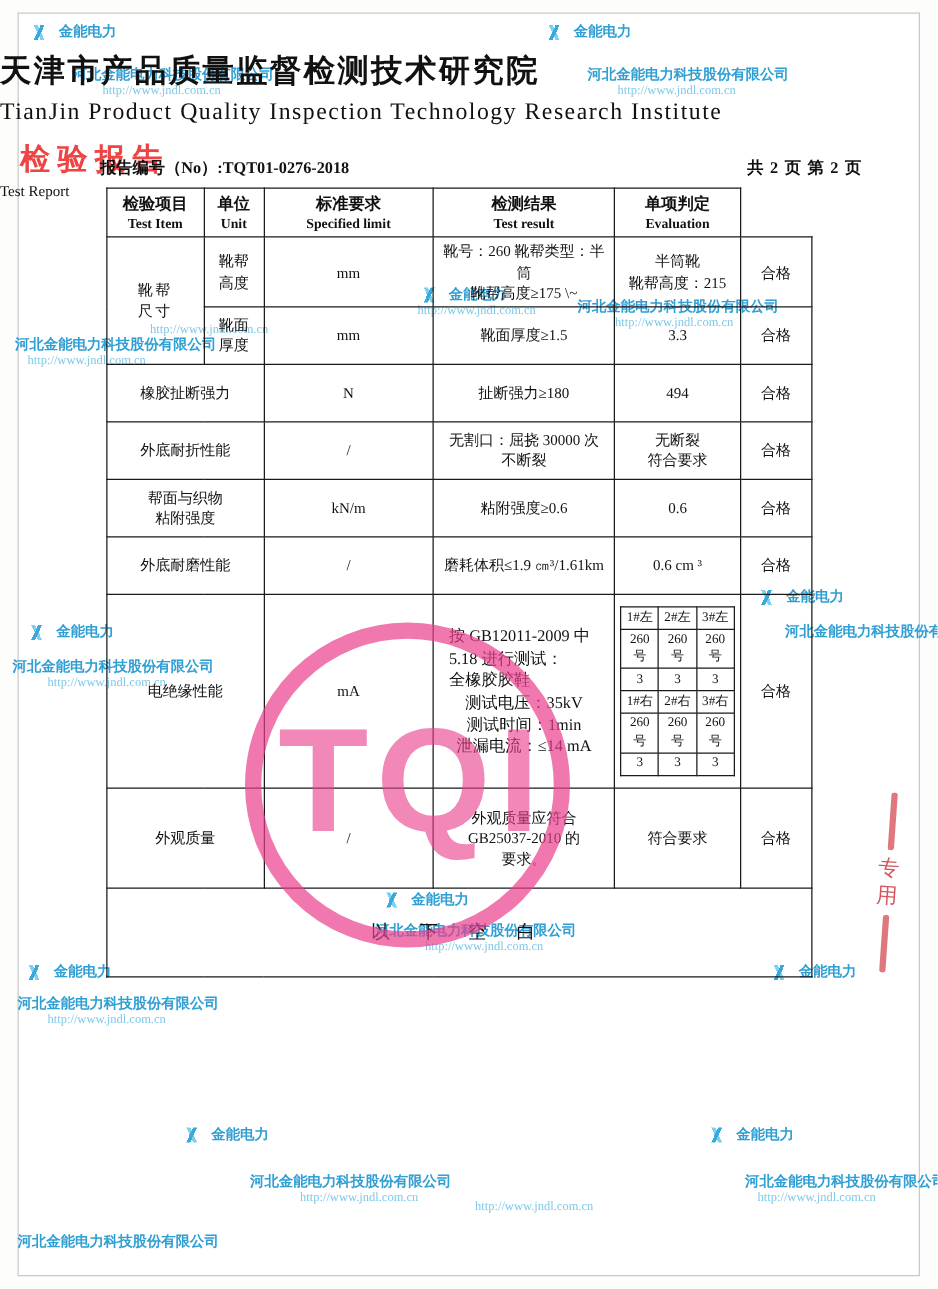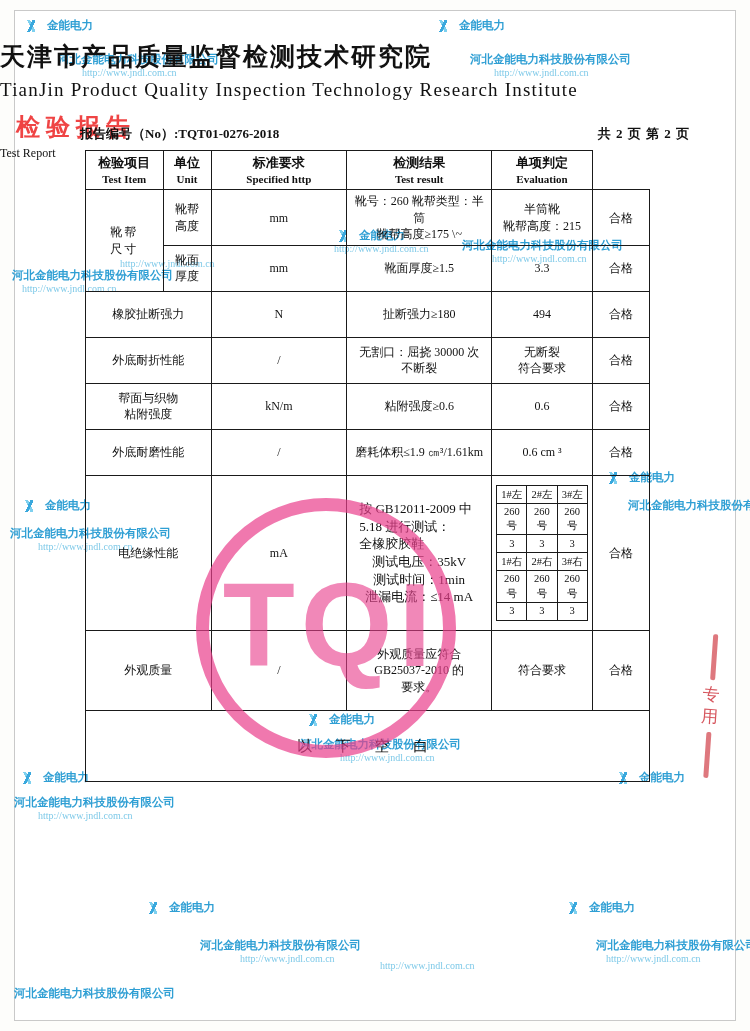--- a/index.html
+++ b/index.html
@@ -242,21 +242,21 @@
         <th class="c-item">
           <span class="th-cn">检验项目</span>
           <span class="th-en">Test Item</span>
         </th>
         <th class="c-unit">
           <span class="th-cn">单位</span>
           <span class="th-en">Unit</span>
         </th>
         <th class="c-spec">
           <span class="th-cn">标准要求</span>
-          <span class="th-en">Specified http</span>
+          <span class="th-en">Specified limit</span>
         </th>
         <th class="c-res">
           <span class="th-cn">检测结果</span>
           <span class="th-en">Test result</span>
         </th>
         <th class="c-eval">
           <span class="th-cn">单项判定</span>
           <span class="th-en">Evaluation</span>
         </th>
       </tr>

